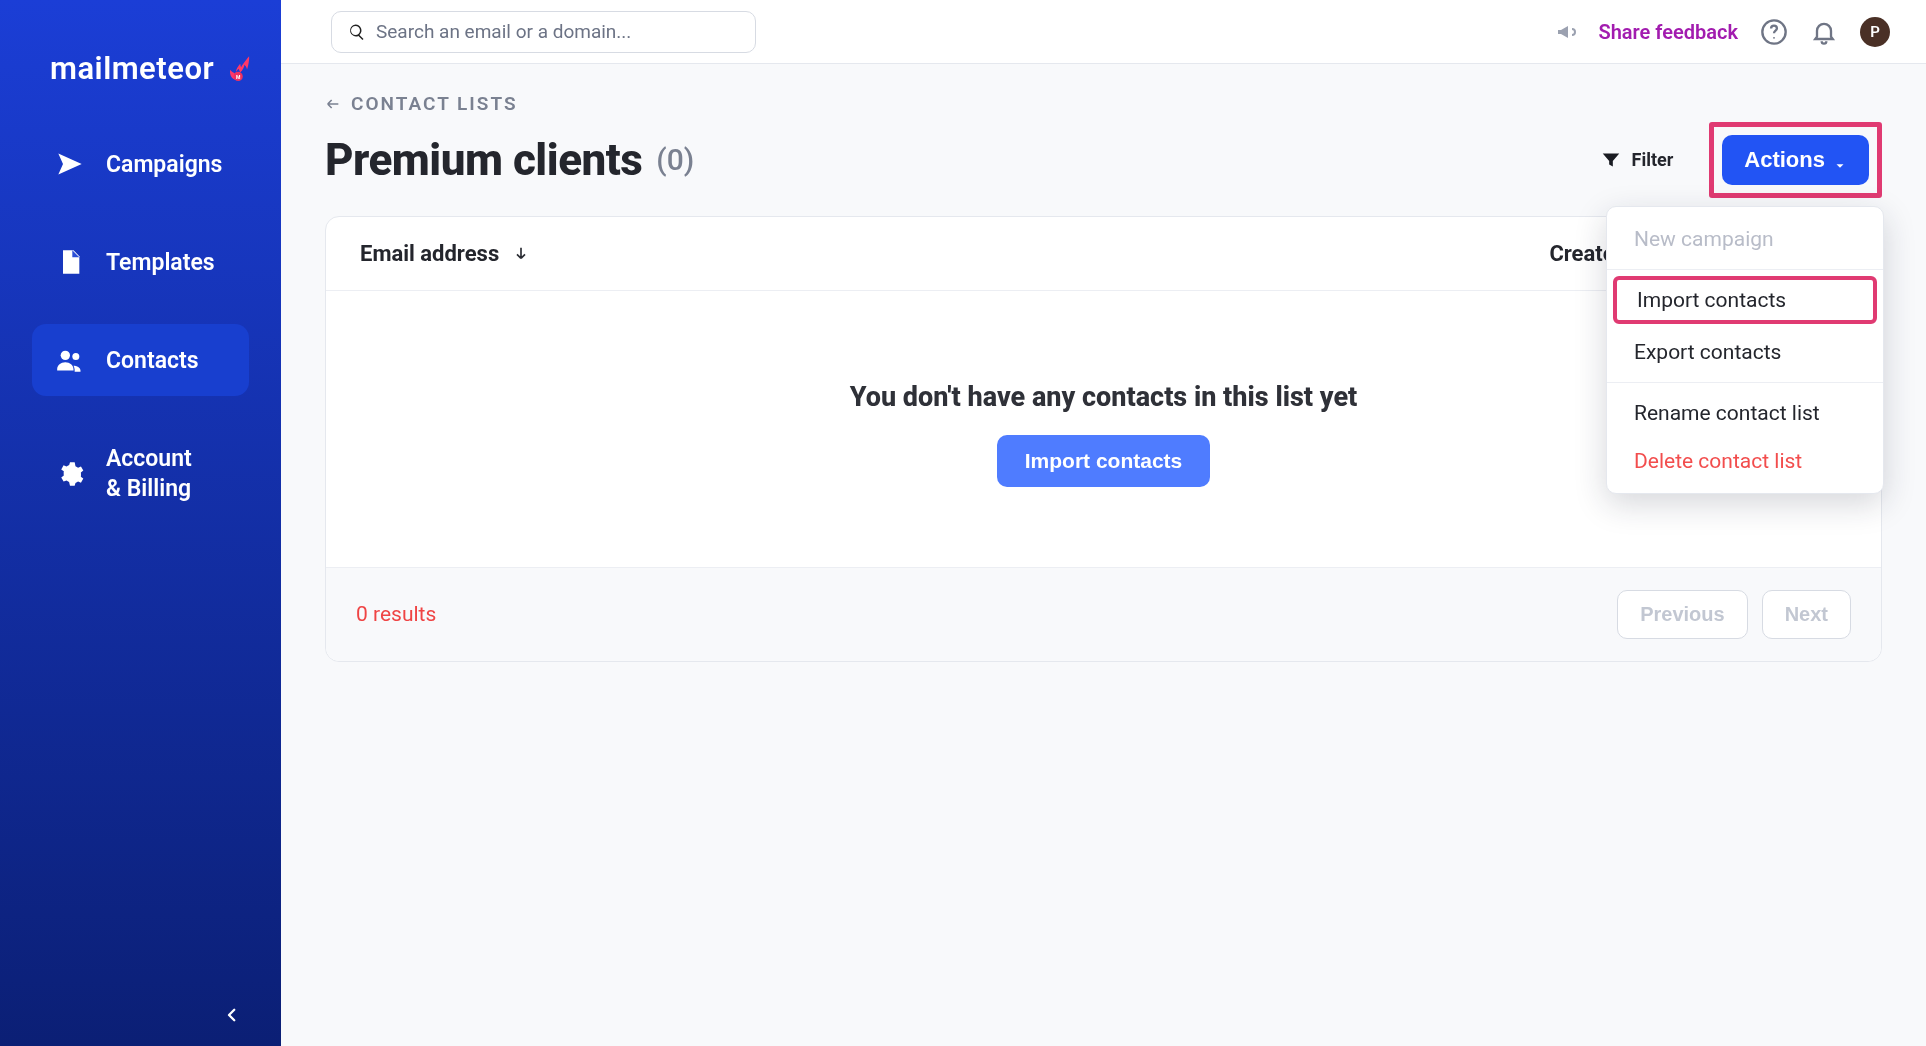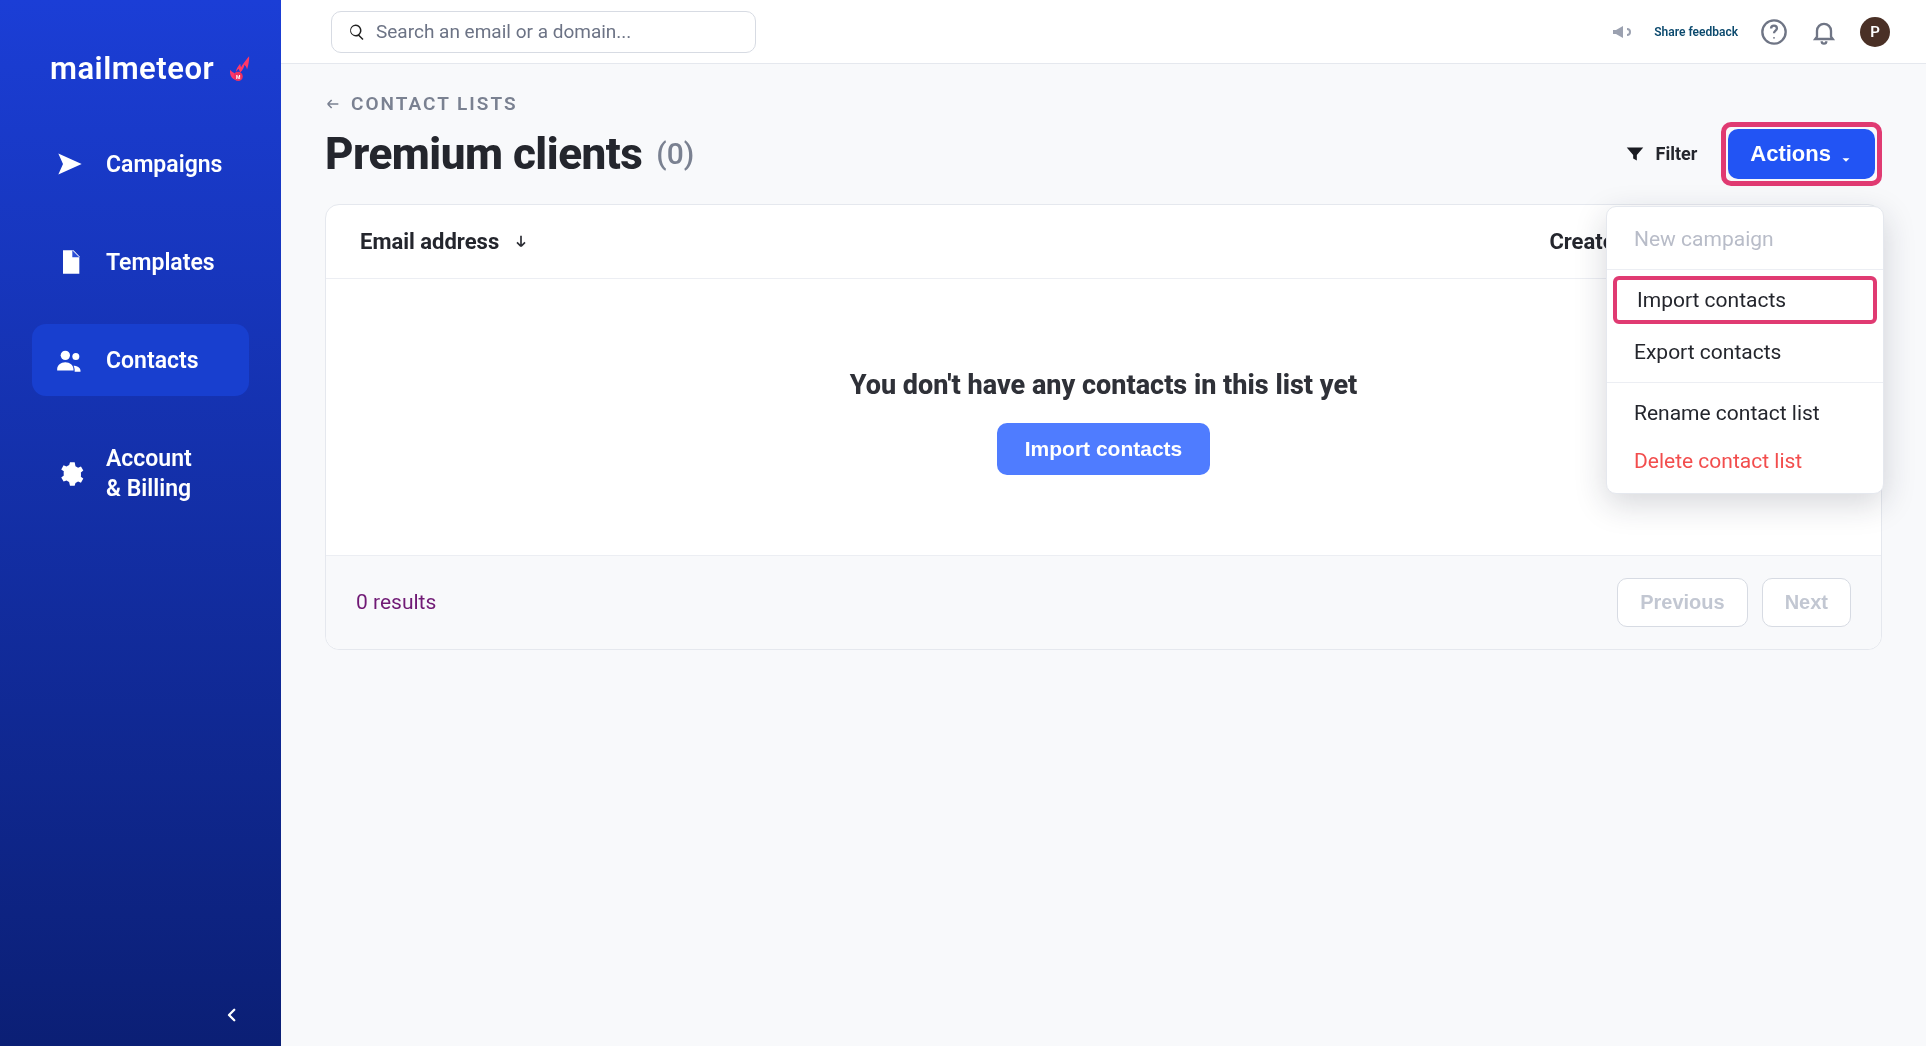--- a/index.html
+++ b/index.html
@@ -77,21 +77,21 @@
       height: 42px;
       border: 1px solid #d7dbe3;
       border-radius: 10px;
       padding: 0 16px;
       gap: 10px;
       color: #6c7385;
     }
     .search svg { width: 18px; height: 18px; fill: #222; }
     .search .placeholder { font-size: 19px; color: #6c7385; }
     .topbar-right { margin-left: auto; display: flex; align-items: center; gap: 22px; }
-    .feedback { display: flex; align-items: center; gap: 20px; color: #0c4a6e; font-weight: 600; font-size: 12px; cursor: pointer; }
+    .feedback { display: flex; align-items: center; gap: 20px; color: #a21caf; font-weight: 600; font-size: 20px; cursor: pointer; }
     .icon-btn { width: 28px; height: 28px; cursor: pointer; display: inline-flex; align-items: center; justify-content: center; }
     .icon-btn svg { width: 100%; height: 100%; stroke: #6f7585; fill: none; stroke-width: 2; }
     .avatar {
       width: 30px; height: 30px; border-radius: 50%;
       background: #4a3026; color: #fff;
       display: flex; align-items: center; justify-content: center;
       font-size: 15px; font-weight: 600;
       cursor: pointer;
     }
 
@@ -107,21 +107,21 @@
     .filter-btn svg { width: 22px; height: 22px; fill: #1a1c22; }
     .primary-btn {
       background: #2254f4; color: #fff; border-radius: 10px;
       padding: 12px 22px; font-size: 22px; font-weight: 700;
       display: inline-flex; align-items: center; gap: 8px; cursor: pointer;
       border: none;
     }
     .primary-btn .caret { width: 14px; height: 14px; }
     .primary-btn .caret svg { width: 100%; height: 100%; fill: #fff; }
 
-    .highlight-frame { border: 5px solid #e03a72; border-radius: 10px; display: inline-block; padding: 2px; }
+    .highlight-frame { border: 5px solid #e03a72; border-radius: 3px; display: inline-block; padding: 8px; margin-left: 12px; }
     .highlight-inline { border: 4px solid #e03a72; border-radius: 6px; }
 
     
     .card {
       margin-top: 18px;
       background: #fff;
       border: 1px solid #e5e8ee;
       border-radius: 14px;
       overflow: visible;
     }
@@ -149,21 +149,21 @@
       cursor: pointer;
     }
 
     .card-footer {
       background: #f8f9fb;
       display: flex; align-items: center;
       padding: 22px 30px;
       border-bottom-left-radius: 14px;
       border-bottom-right-radius: 14px;
     }
-    .results-text { color: #701a75; font-size: 21px; }
+    .results-text { color: #ef4444; font-size: 21px; }
     .pager { margin-left: auto; display: flex; gap: 14px; padding-left: 32px; }
     .pager-btn {
       border: 1px solid #d7dbe3; background: #fff; color: #c2c7d2;
       border-radius: 10px; padding: 12px 22px; font-size: 20px; font-weight: 600;
       cursor: not-allowed;
     }
 
     
     .menu {
       position: absolute;

